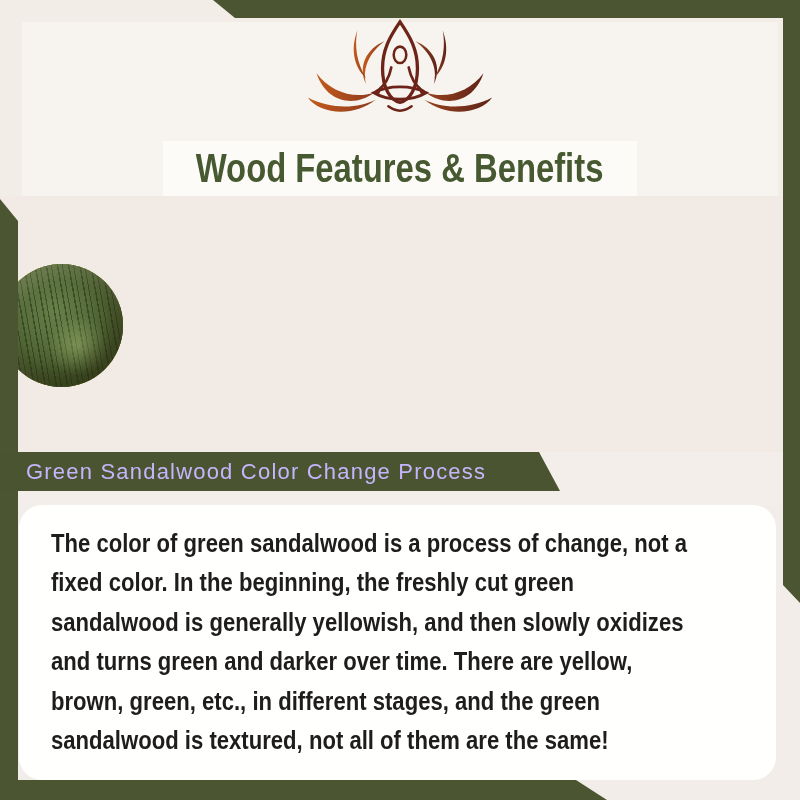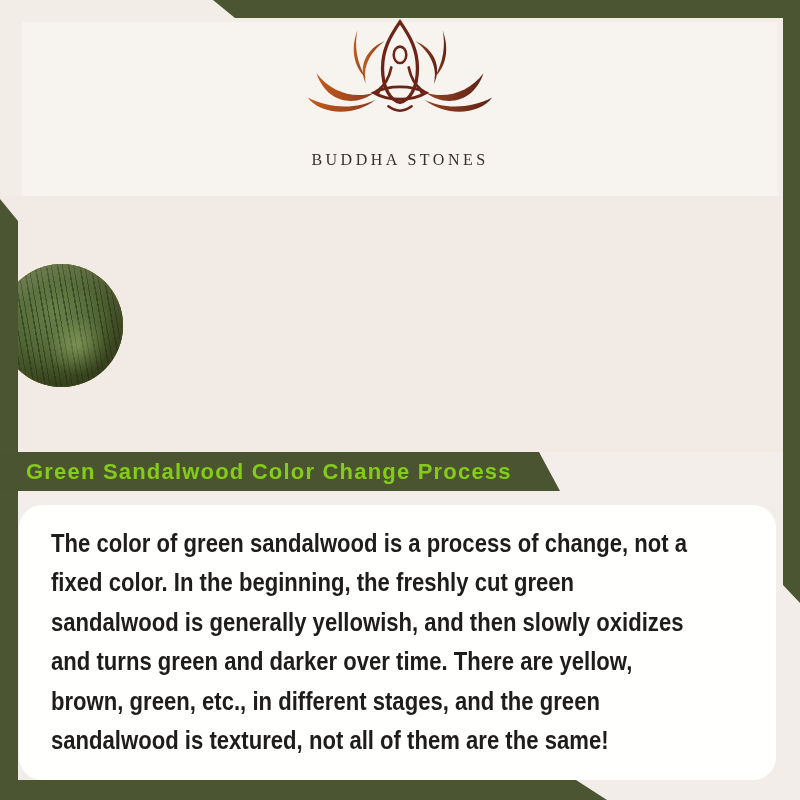--- a/index.html
+++ b/index.html
@@ -63,21 +63,21 @@
 
   
   .banner{
     position:absolute;left:0;top:452px;width:560px;height:39px;z-index:30;
     background:var(--banner_green,#4b5430);
     clip-path:polygon(0 0,539px 0,560px 100%,0 100%);
     display:flex;align-items:center;
     filter:drop-shadow(2px 3px 3px rgba(120,90,80,.45));
   }
   .banner-label{
-    padding-left:26px;color:#84cc16;font-weight:bold;font-size:22px;
+    padding-left:26px;color:#c4b5fd;font-weight:normal;font-size:22px;
     letter-spacing:1.2px;white-space:nowrap;
   }
 
   
   .text-panel{
     position:absolute;left:19px;top:505px;width:757px;height:275px;
     background:var(--panel_white,#fffffe);z-index:10;overflow:hidden;border-radius:23px;
   }
   .body-text{
     margin:19px 0 0 32px;width:880px;
@@ -127,20 +127,23 @@
       <path d="M109,51 C111,61 115,69 123,75" stroke-width="2.8"></path>
       <path d="M73,77 C88,69 112,69 127,77 C112,86 88,86 73,77 Z" stroke-width="3"></path>
       <path d="M88,91 C96,97 104,97 112,91" stroke-width="2.5"></path>
     </g>
     <circle cx="77" cy="76" r="2.5" fill="#6d2418"></circle>
     <circle cx="123" cy="76" r="2.5" fill="#6d2418"></circle>
   </svg>
 
   <div class="brand">BUDDHA STONES</div>
 
+  <div class="heading-band">
+    <div class="heading">Wood Features &amp; Benefits</div>
+  </div>
 
   <div class="bead" style="--base: #c59a4f; --light: #ddb869; --dark: #9a7434; --deep: rgba(122,85,35,.55); --hl: rgba(250,235,180,.75); --ga: 2deg;"></div>
   <div class="bead" style="--base: #aaa254; --light: #c9b766; --dark: #7d8143; --deep: rgba(90,105,45,.5); --hl: rgba(240,235,170,.6); --ga: 168deg;"></div>
   <div class="bead" style="--base: #98914f; --light: #b3ad6e; --dark: #6f6f3c; --deep: rgba(95,90,45,.55); --hl: rgba(235,230,175,.55); --ga: 5deg;"></div>
   <div class="bead" style="--base: #9aa75f; --light: #bac981; --dark: #6d8045; --deep: rgba(80,100,50,.5); --hl: rgba(235,245,190,.55); --ga: 100deg;"></div>
   <div class="bead" style="--base: #506434; --light: #68804a; --dark: #35471f; --deep: rgba(35,55,20,.6); --hl: rgba(180,205,130,.4); --ga: 80deg;"></div>
 
   <div class="banner">
     <div class="banner-label">Green Sandalwood Color Change Process</div>
   </div>

